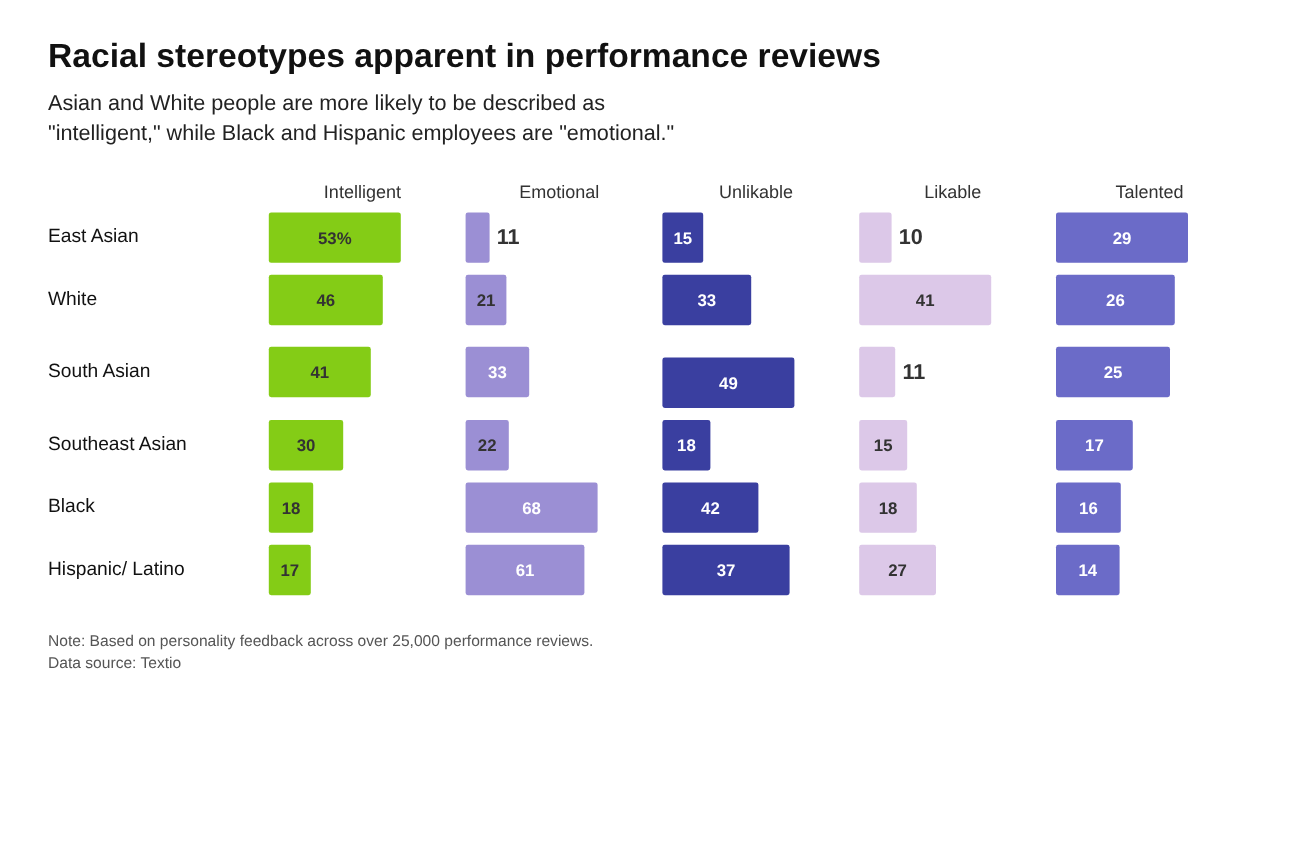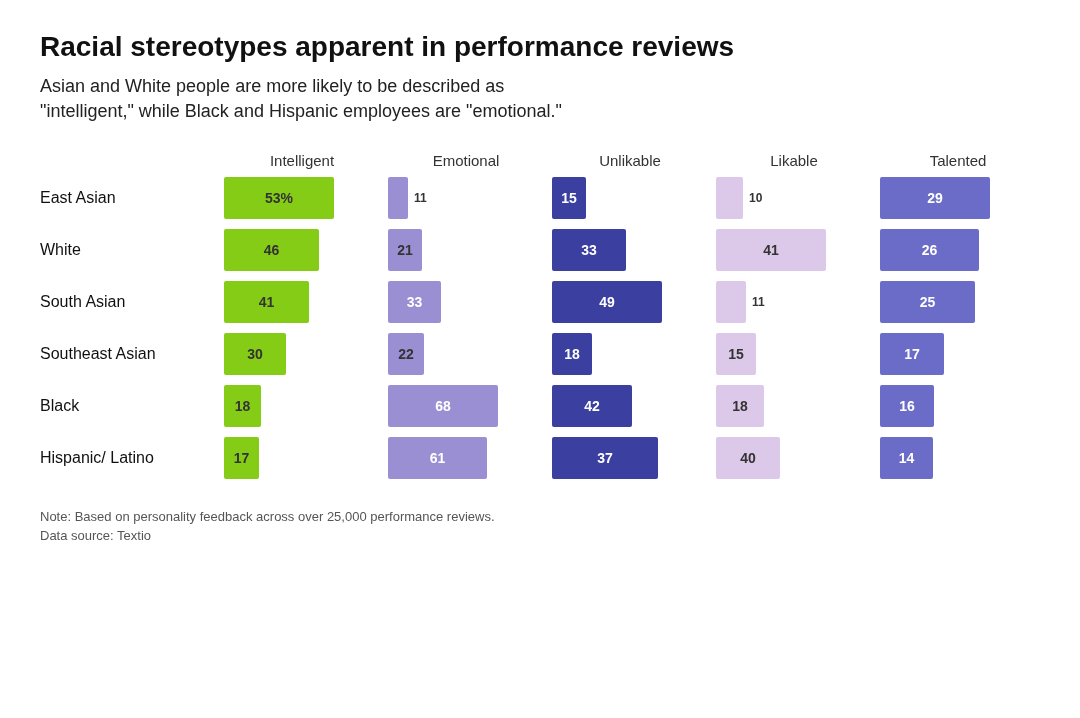--- a/index.html
+++ b/index.html
@@ -66,21 +66,21 @@
       height: 42px;
       border-radius: 2px;
       display: flex;
       align-items: center;
       justify-content: center;
       font-size: 14px;
       font-weight: 600;
       min-width: 20px;
     }
     .bar-value {
-      font-size: 12px;
+      font-size: 18px;
       font-weight: 600;
     }
     
     .intelligent { background-color: #84cc16; } 
     .emotional   { background-color: #9b8fd4; } 
     .unlikable   { background-color: #3a3fa0; color: #fff; } 
     .likable     { background-color: #dcc8e8; } 
     .talented    { background-color: #6b6bc8; color: #fff; }
     .val-outside { color: #333; }
 
@@ -172,21 +172,21 @@
             <div class="bar intelligent" style="width: 85px; color: rgb(51, 51, 51);">41</div>
           </div>
         </div>
         <div class="cell">
           <div class="bar-wrapper">
             <div class="bar emotional" style="width: 53px; color: rgb(255, 255, 255);">33</div>
           </div>
         </div>
         <div class="cell">
           <div class="bar-wrapper">
-            <div class="bar unlikable" style="width: 110px; color: rgb(255, 255, 255);">49</div>
+            <div class="bar unlikable" style="width: 110px; color: rgb(255, 255, 255); margin-top: 17px;">49</div>
           </div>
         </div>
         <div class="cell">
           <div class="bar-wrapper">
             <div class="bar likable" style="width: 30px;"></div>
             <span class="bar-value val-outside">11</span>
           </div>
         </div>
         <div class="cell">
           <div class="bar-wrapper">
@@ -262,21 +262,21 @@
             <div class="bar emotional" style="width: 99px; color: rgb(255, 255, 255);">61</div>
           </div>
         </div>
         <div class="cell">
           <div class="bar-wrapper">
             <div class="bar unlikable" style="width: 106px; color: rgb(255, 255, 255);">37</div>
           </div>
         </div>
         <div class="cell">
           <div class="bar-wrapper">
-            <div class="bar likable" style="width: 64px; color: rgb(51, 51, 51);">40</div>
+            <div class="bar likable" style="width: 64px; color: rgb(51, 51, 51);">27</div>
           </div>
         </div>
         <div class="cell">
           <div class="bar-wrapper">
             <div class="bar talented" style="width: 53px; color: rgb(255, 255, 255);">14</div>
           </div>
         </div>
       </div>
     </div>
 </div>

